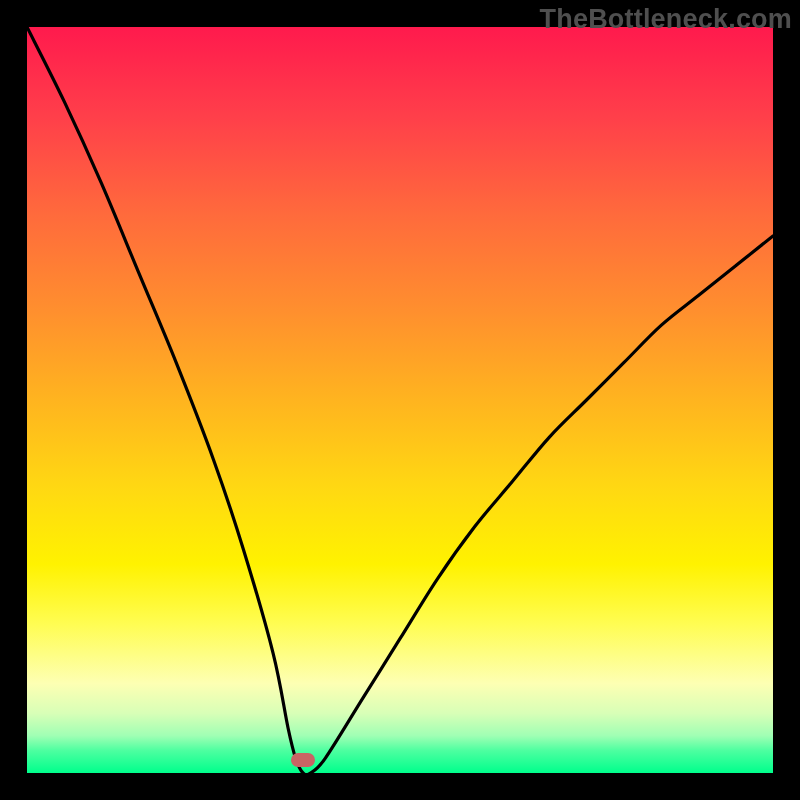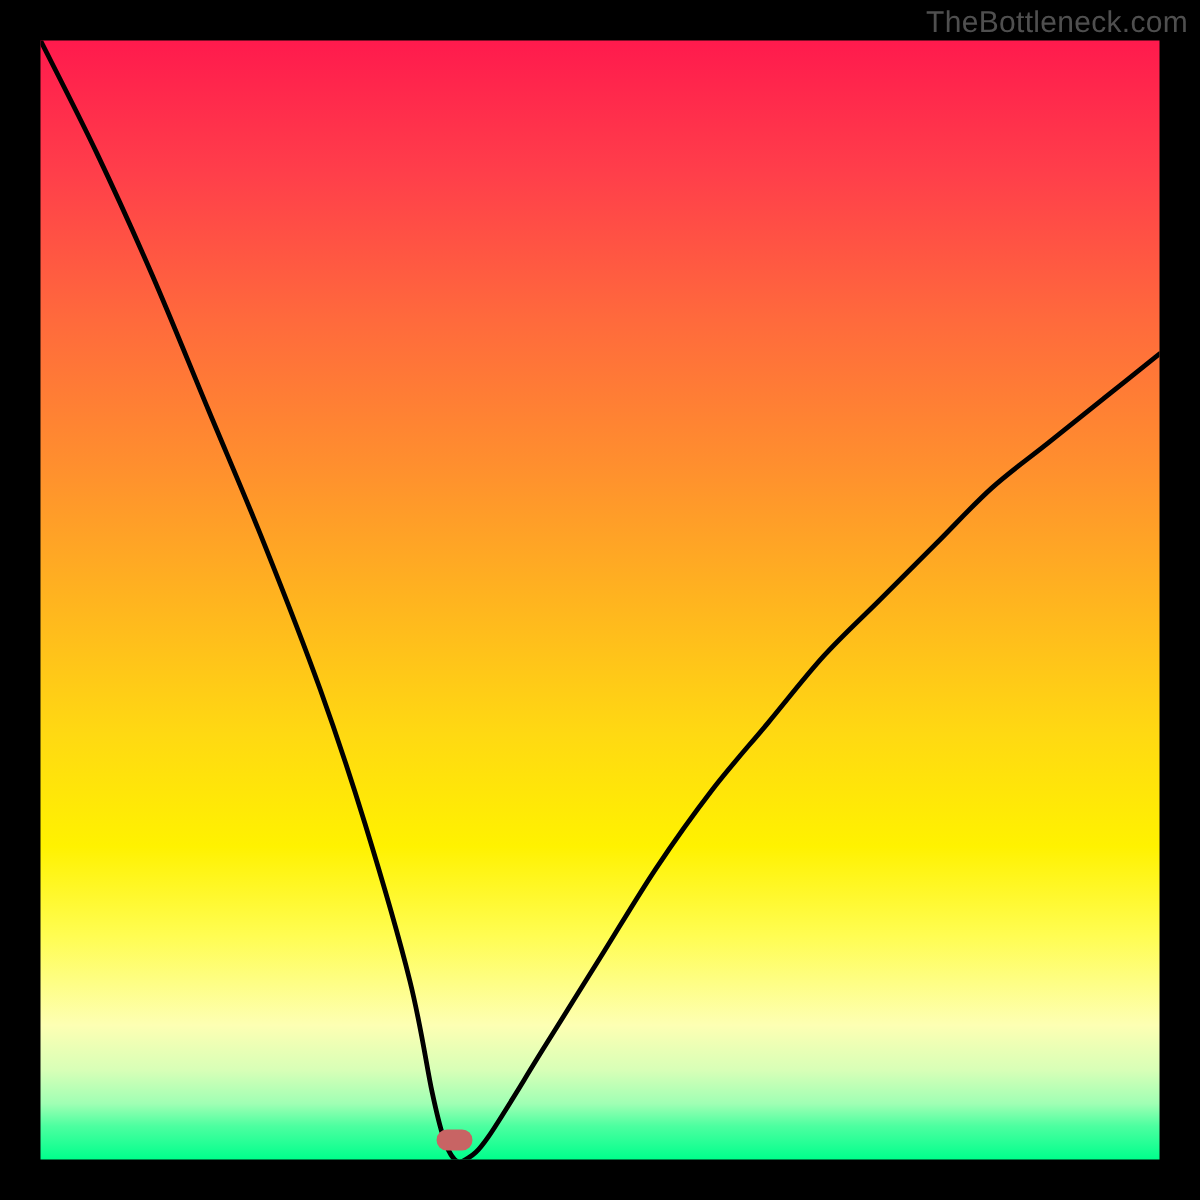--- a/index.html
+++ b/index.html
@@ -43,22 +43,22 @@
     width: 24px;
     height: 14px;
     background: #c86464;
     border-radius: 7px;
   }
   .watermark {
     position: absolute;
     top: 4px;
     right: 8px;
     color: #4f4f4f;
-    font-size: 20px;
-    font-weight: 400;
+    font-size: 27px;
+    font-weight: 700;
     letter-spacing: 0.2px;
   }
 </style>
 </head>
 <body>
 
 <div class="frame">
   <div class="plot-area">
     <svg class="curve" viewBox="0 0 746 746" preserveAspectRatio="none">
       <path id="curve-path" fill="none" stroke="#000" stroke-width="3.2" stroke-linecap="round" d="M 0 0 C 6.216666666666668 12.433333333333337, 24.866666666666667 48.49000000000002, 37.300000000000004 74.60000000000002 C 49.73333333333334 100.71000000000002, 62.16666666666668 128.0633333333333, 74.60000000000001 156.65999999999997 C 87.03333333333335 185.25666666666663, 99.46666666666665 216.33999999999995, 111.89999999999999 246.17999999999995 C 124.33333333333333 276.02, 136.76666666666668 304.6166666666667, 149.20000000000002 335.7 C 161.63333333333335 366.7833333333333, 175.31 401.5966666666667, 186.5 432.68 C 197.69 463.7633333333333, 206.39333333333332 489.8733333333334, 216.33999999999997 522.2 C 226.28666666666663 554.5266666666668, 238.72 596.8, 246.18 626.64 C 253.64000000000001 656.48, 257.36999999999995 683.8333333333334, 261.09999999999997 701.24 C 264.83 718.6466666666666, 266.0733333333333 723.62, 268.56 731.08 C 271.0466666666667 738.5400000000001, 273.5333333333333 743.5133333333333, 276.02 746 C 278.50666666666666 748.4866666666667, 279.75 748.4866666666667, 283.48 746 C 287.21000000000004 743.5133333333333, 289.6966666666667 743.5133333333333, 298.40000000000003 731.08 C 307.10333333333335 718.6466666666668, 323.26666666666665 691.2933333333333, 335.7 671.4 C 348.1333333333333 651.5066666666667, 360.56666666666666 631.6133333333333, 373 611.72 C 385.43333333333334 591.8266666666667, 397.8666666666667 570.6899999999999, 410.3 552.04 C 422.73333333333335 533.39, 435.16666666666663 515.9833333333333, 447.59999999999997 499.82 C 460.0333333333333 483.65666666666664, 472.4666666666667 469.98, 484.90000000000003 455.06 C 497.33333333333337 440.14, 509.7666666666666 423.9766666666667, 522.1999999999999 410.3 C 534.6333333333332 396.62333333333333, 547.0666666666666 385.43333333333334, 559.5 373 C 571.9333333333334 360.56666666666666, 584.3666666666668 348.1333333333333, 596.8000000000001 335.7 C 609.2333333333333 323.26666666666665, 621.6666666666667 309.59000000000003, 634.1 298.40000000000003 C 646.5333333333333 287.21000000000004, 658.9666666666667 278.50666666666666, 671.4 268.56 C 683.8333333333333 258.61333333333334, 696.2666666666667 248.66666666666663, 708.6999999999999 238.71999999999997 C 721.1333333333332 228.7733333333333, 739.7833333333333 213.85333333333332, 746 208.88"></path>

